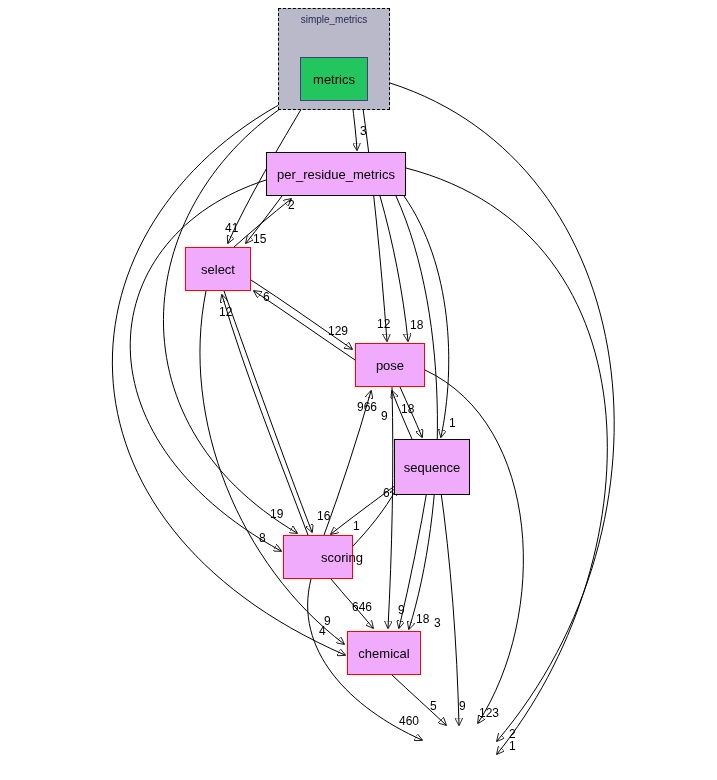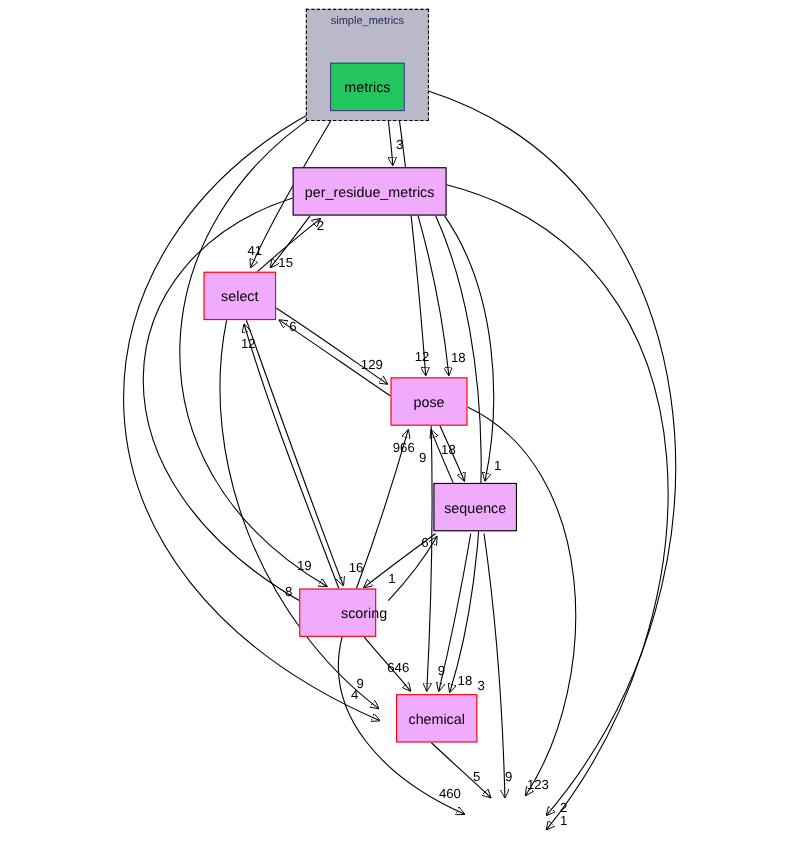--- a/index.html
+++ b/index.html
@@ -105,20 +105,20 @@
   </div>
 
   <div class="node current" style="left:300px;top:57px;width:68px;height:44px;">metrics</div>
 
   <div class="node" style="left:266px;top:152px;width:140px;height:44px;">per_residue_metrics</div>
 
   <div class="node red" style="left:185px;top:247px;width:66px;height:44px;">select</div>
 
   <div class="node red" style="left:355px;top:343px;width:70px;height:44px;">pose</div>
 
-  <div class="node" style="left:394px;top:439px;width:76px;height:44px;text-align:right;">sequence</div>
+  <div class="node" style="left:394px;top:439px;width:76px;height:56px;text-align:right;">sequence</div>
 
-  <div class="node red" style="left:272px;top:535px;width:70px;height:44px;padding-left:48px;">scoring</div>
+  <div class="node red" style="left:283px;top:535px;width:70px;height:44px;padding-left:48px;">scoring</div>
 
-  <div class="node red" style="left:347px;top:631px;width:74px;height:44px;margin-left:13px;">chemical</div>
+  <div class="node red" style="left:347px;top:631px;width:74px;height:44px;">chemical</div>
 
 
 </div>
 
 </body></html>

